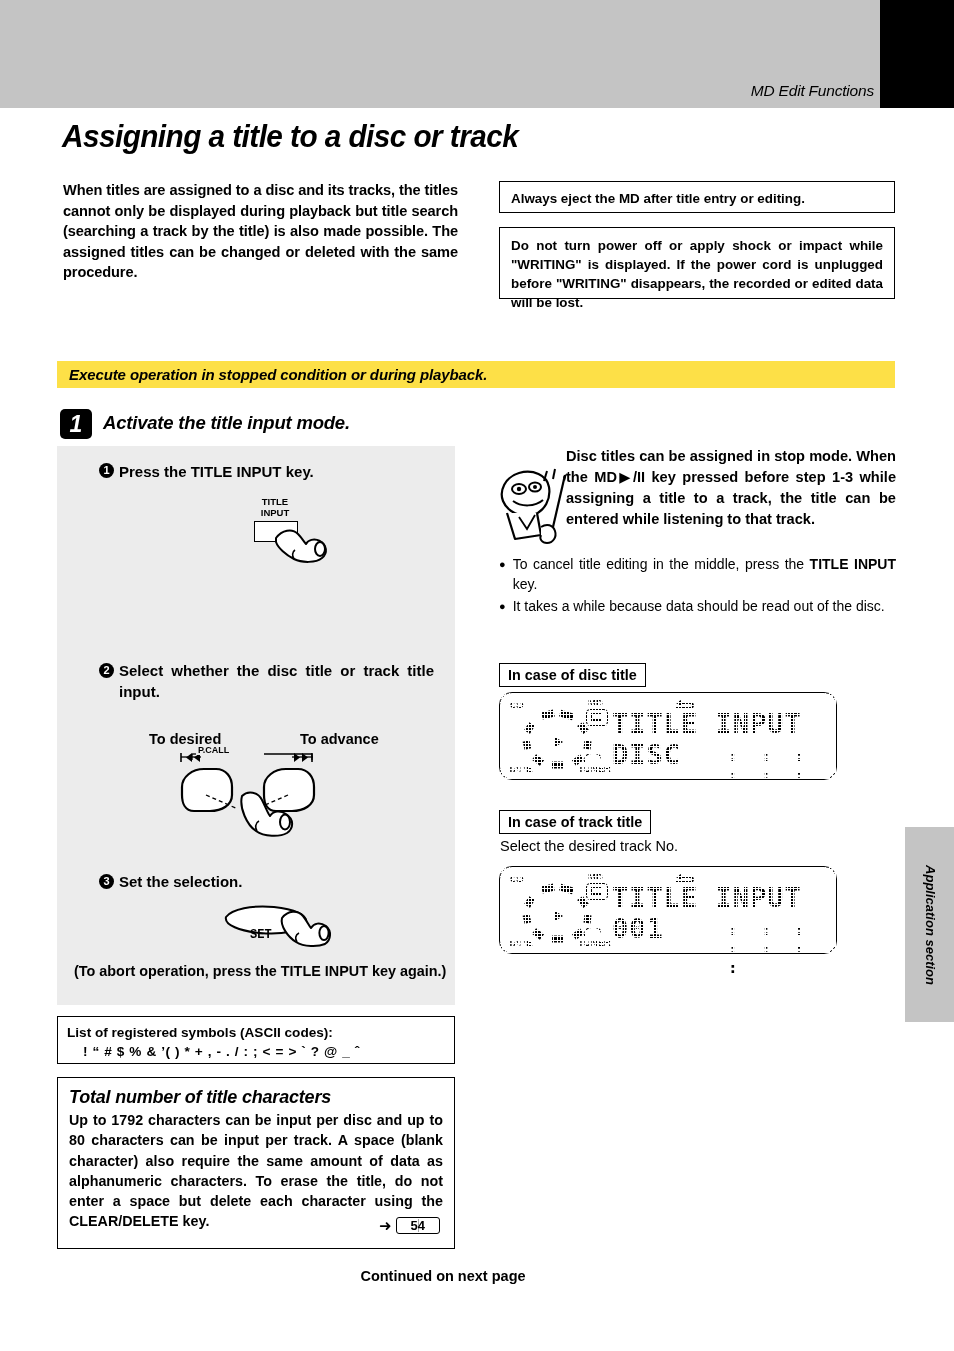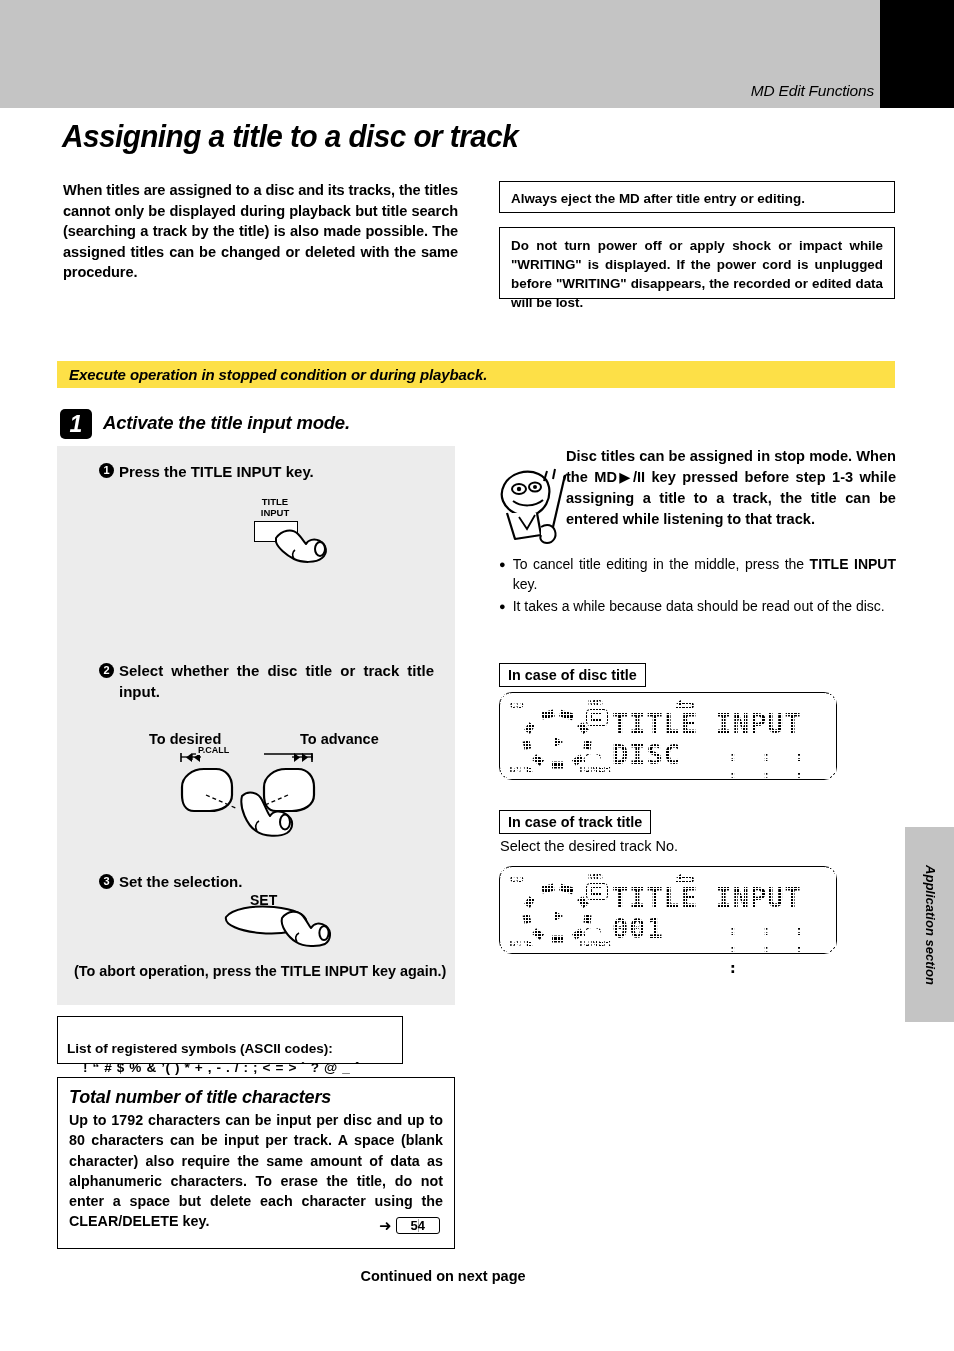--- a/index.html
+++ b/index.html
@@ -82,22 +82,22 @@
   #lbl-advance{left:300px;top:731px;}
   
   #s3-num{left:99px;top:874px;}
   #s3-txt{left:119px;top:871px;width:300px;}
   .abort-note{
     position:absolute;left:74px;top:961px;width:376px;font-size:14.4px;font-weight:bold;
     line-height:20px;
   }
   
   .ascii-box{
-    position:absolute;left:57px;top:1016px;width:346px;height:48px;border:1.5px solid #000;
-    box-sizing:border-box;padding:22px 9px;
+    position:absolute;left:57px;top:1016px;width:398px;height:48px;border:1.5px solid #000;
+    box-sizing:border-box;padding:6px 9px;
   }
   .ascii-title{font-size:13.6px;font-weight:bold;line-height:19px;}
   .ascii-list{font-size:13.6px;font-weight:bold;line-height:19px;padding-left:16px;letter-spacing:0.6px;}
   
   .total-box{
     position:absolute;left:57px;top:1077px;width:398px;height:172px;border:1.5px solid #000;
     box-sizing:border-box;padding:9px 11px;
   }
   .total-title{font-size:18px;font-weight:bold;font-style:italic;letter-spacing:-0.2px;margin-bottom:2px;}
   .total-text{font-size:14.3px;font-weight:bold;line-height:20.3px;text-align:justify;}
@@ -272,21 +272,21 @@
   <ellipse cx="49" cy="36" rx="5" ry="7.5" fill="#fff" stroke="#000" stroke-width="2"></ellipse>
   <path d="M21 45 C19 42, 19 37, 23 35" fill="none" stroke="#000" stroke-width="1.6"></path>
 </svg>
 
 <div class="sub-num" id="s3-num">3</div>
 <div class="sub-text" id="s3-txt">Set the selection.</div>
 
 <svg style="position:absolute;left:222px;top:903px;" width="90" height="40" viewBox="0 0 90 40">
   <path d="M4 14 C10 6, 30 2, 52 4 C72 6, 86 12, 84 20 C82 28, 60 32, 38 30 C18 28, 2 22, 4 14 Z" fill="#fff" stroke="#000" stroke-width="2" stroke-linejoin="round"></path>
 </svg>
-<div style="position:absolute;left:250px;top:892px;font-size:14px;font-weight:bold;">SET</div>
+<div style="position:absolute;left:250px;top:928px;font-size:12px;font-weight:bold;font-family:Liberation Mono, monospace;">SET</div>
 <svg style="position:absolute;left:278px;top:902px;" width="56" height="46" viewBox="0 0 56 46">
   <path d="M4 16 C10 8, 20 8, 25 14 C29 19, 31 24, 33 26 C36 21, 42 20, 48 24 C54 29, 53 38, 47 42 C40 45, 26 45, 18 40 C10 35, 2 24, 4 16 Z" fill="#fff" stroke="#000" stroke-width="2" stroke-linejoin="round"></path>
   <ellipse cx="46" cy="31" rx="4.6" ry="7" fill="#fff" stroke="#000" stroke-width="2"></ellipse>
   <path d="M19 40 C17 37, 17 33, 21 31" fill="none" stroke="#000" stroke-width="1.6"></path>
 </svg>
 
 <div class="abort-note">(To abort operation, press the TITLE INPUT key again.)</div>
 
 <div class="ascii-box">
   <div class="ascii-title">List of registered symbols (ASCII codes):</div>

